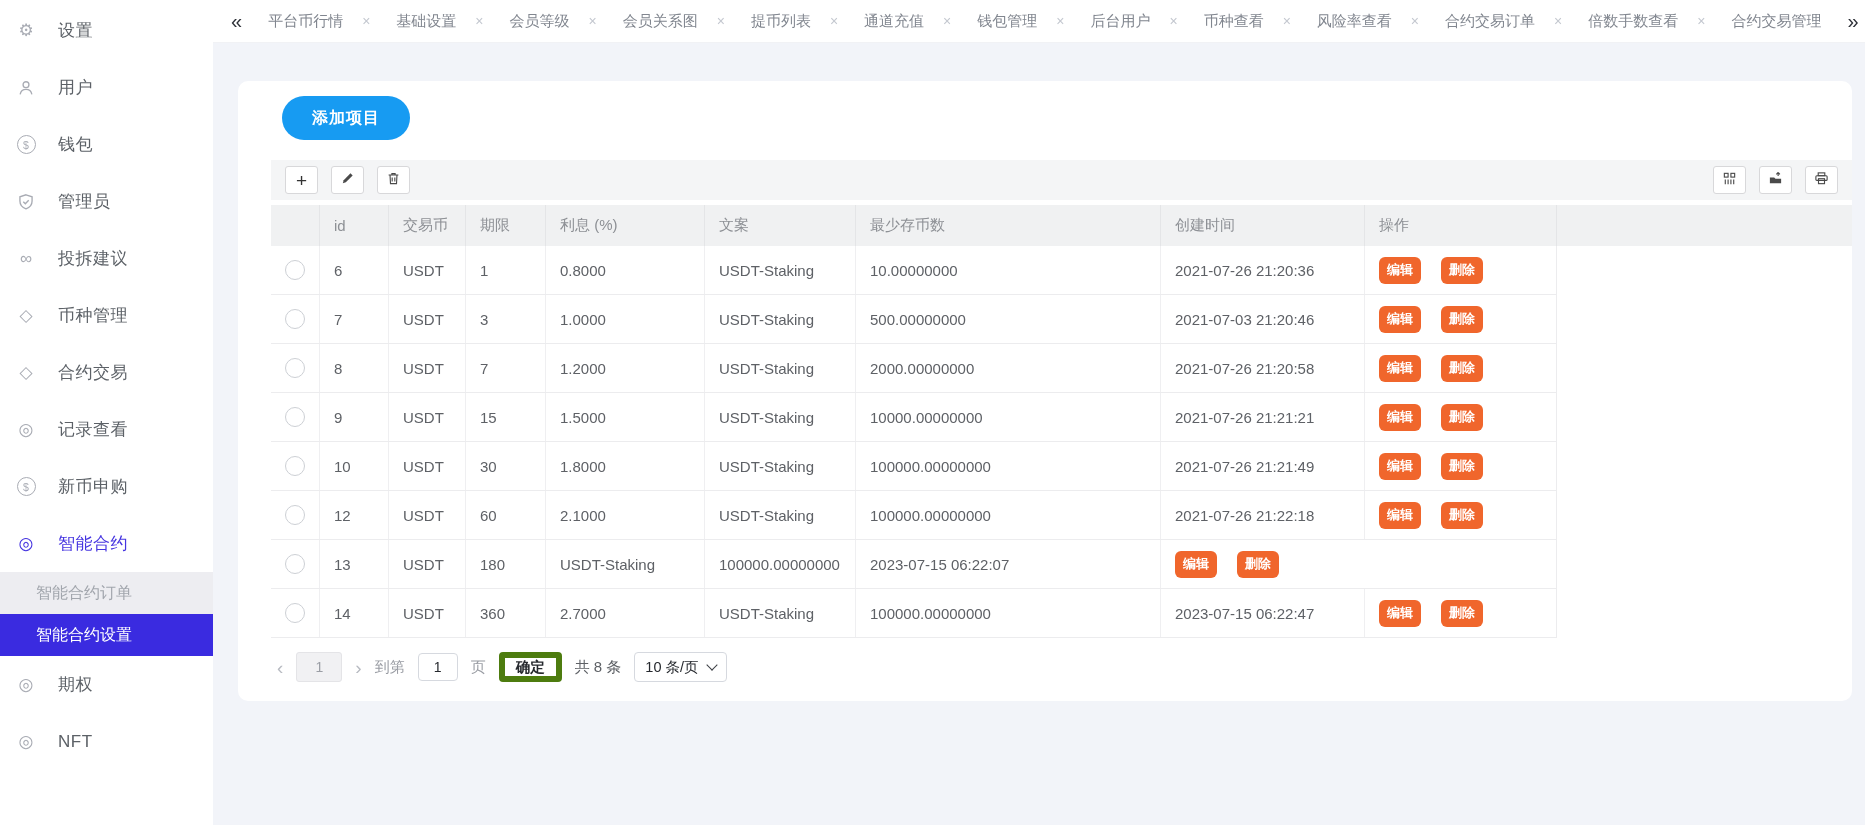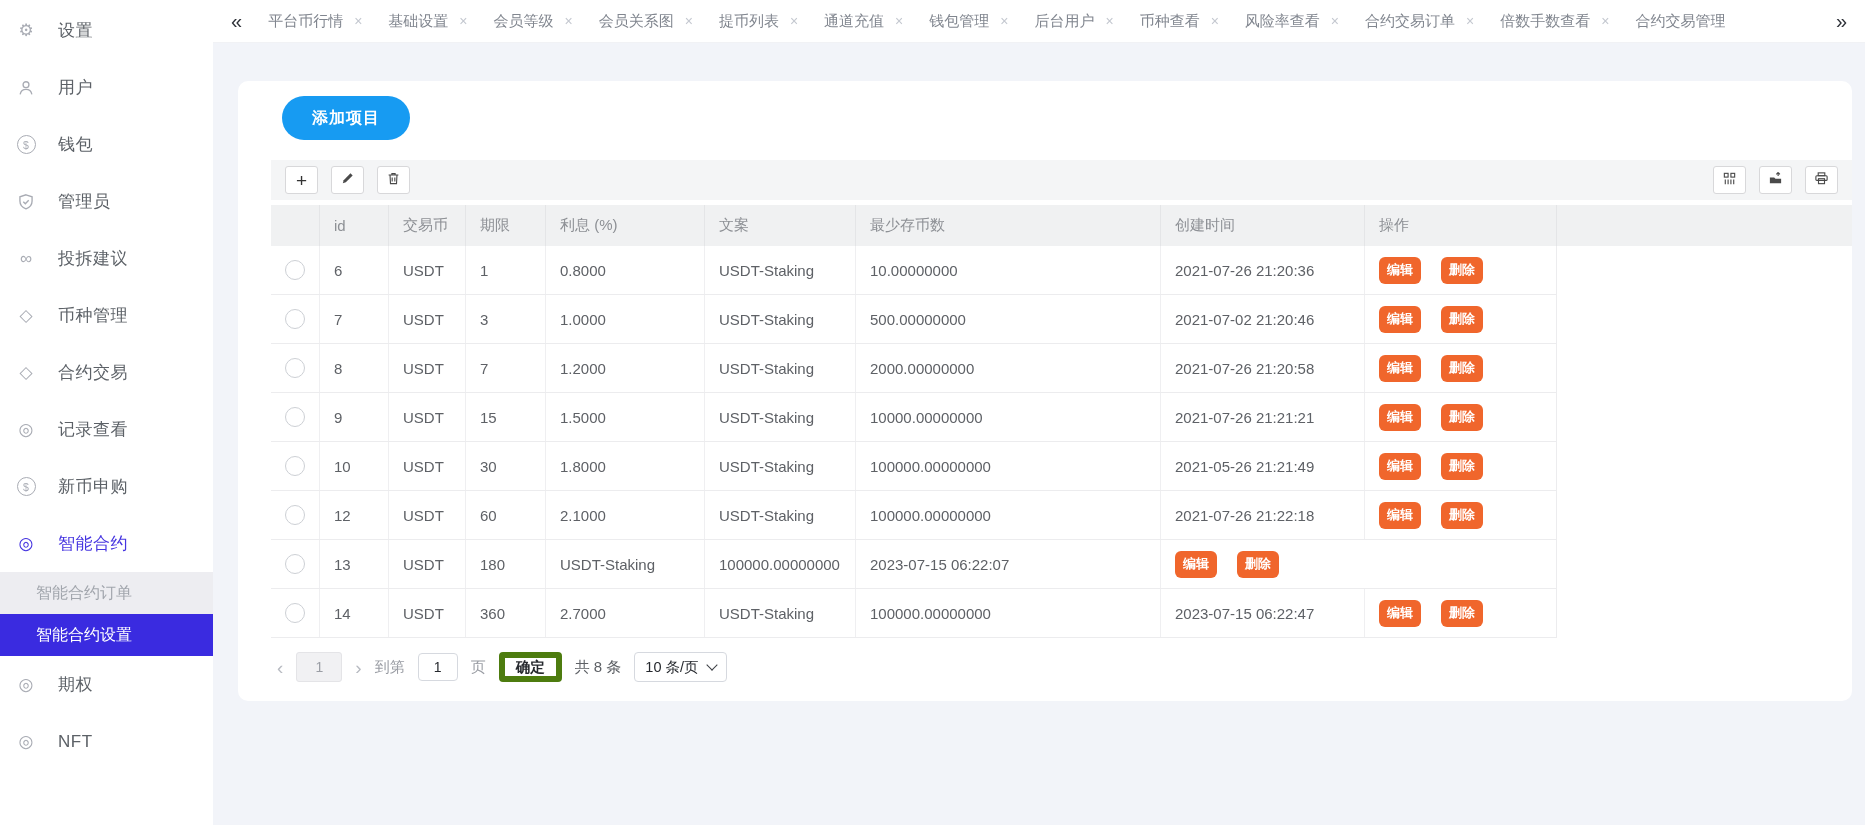--- a/index.html
+++ b/index.html
@@ -17,21 +17,21 @@
   .side-item.active .side-label{color:#4534e0;}
   .side-item.active .side-ico,.side-item.active .g-ico{color:#4534e0;}
   .side-sub{height:42px;display:flex;align-items:center;padding-left:36px;font-size:16px;background:#ededf1;color:#a2a6ad;cursor:pointer;}
   .side-sub.selected{background:#3a2be0;color:#fff;}
 
   
   .main{position:absolute;left:213px;top:0;right:0;bottom:0;}
   .tabbar{height:42px;background:#fff;display:flex;align-items:center;padding:0 18px;gap:26px;border-bottom:1px solid #f1f2f5;}
   .chev{font-size:20px;color:#2e3138;cursor:pointer;line-height:1;user-select:none;}
   .chev.right{margin-left:auto;}
-  .tab{display:flex;align-items:center;gap:11px;cursor:pointer;white-space:nowrap;}
+  .tab{display:flex;align-items:center;gap:19px;cursor:pointer;white-space:nowrap;}
   .tab-label{font-size:15px;color:#81868f;}
   .tab-close{font-size:14px;color:#c3c7cf;}
 
   
   .card{position:absolute;left:25px;top:81px;width:1614px;height:620px;background:#fff;border-radius:10px;}
   .add-btn{position:absolute;left:44px;top:15px;height:44px;padding:0 30px;background:#179bf2;color:#fff;font-size:16px;font-weight:bold;border:none;border-radius:22px;letter-spacing:1px;cursor:pointer;font-family:inherit;}
   .table-zone{position:absolute;left:33px;top:79px;width:1581px;}
 
   
   .toolbar{height:40px;background:#f4f5f6;display:flex;align-items:center;justify-content:space-between;padding:0 14px;}
@@ -293,21 +293,21 @@
             <div class="t-row">
               <div class="cell c-radio">
                 <span class="radio"></span>
               </div>
               <div class="cell">7</div>
               <div class="cell">USDT</div>
               <div class="cell">3</div>
               <div class="cell">1.0000</div>
               <div class="cell">USDT-Staking</div>
               <div class="cell">500.00000000</div>
-              <div class="cell">2021-07-02 21:20:46</div>
+              <div class="cell">2021-07-03 21:20:46</div>
               <div class="cell c-ops">
                 <button class="act-btn">编辑</button>
                 <button class="act-btn">删除</button>
               </div>
             </div>
             <div class="t-row">
               <div class="cell c-radio">
                 <span class="radio"></span>
               </div>
               <div class="cell">8</div>
@@ -341,21 +341,21 @@
             <div class="t-row">
               <div class="cell c-radio">
                 <span class="radio"></span>
               </div>
               <div class="cell">10</div>
               <div class="cell">USDT</div>
               <div class="cell">30</div>
               <div class="cell">1.8000</div>
               <div class="cell">USDT-Staking</div>
               <div class="cell">100000.00000000</div>
-              <div class="cell">2021-05-26 21:21:49</div>
+              <div class="cell">2021-07-26 21:21:49</div>
               <div class="cell c-ops">
                 <button class="act-btn">编辑</button>
                 <button class="act-btn">删除</button>
               </div>
             </div>
             <div class="t-row">
               <div class="cell c-radio">
                 <span class="radio"></span>
               </div>
               <div class="cell">12</div>

